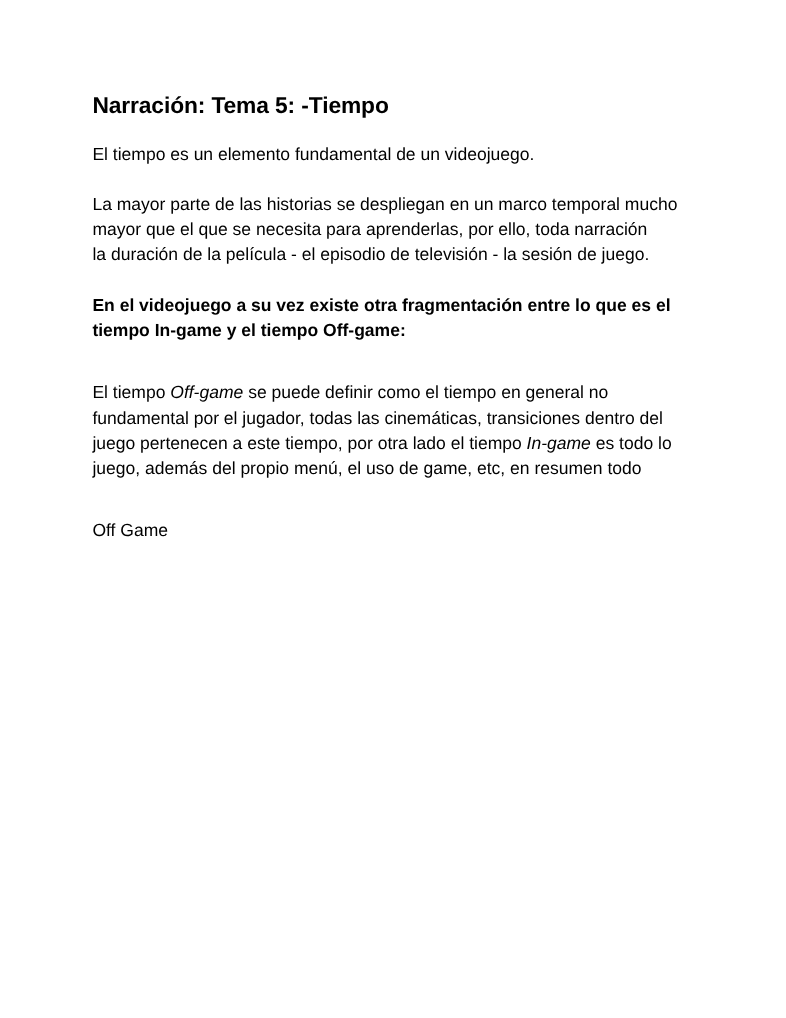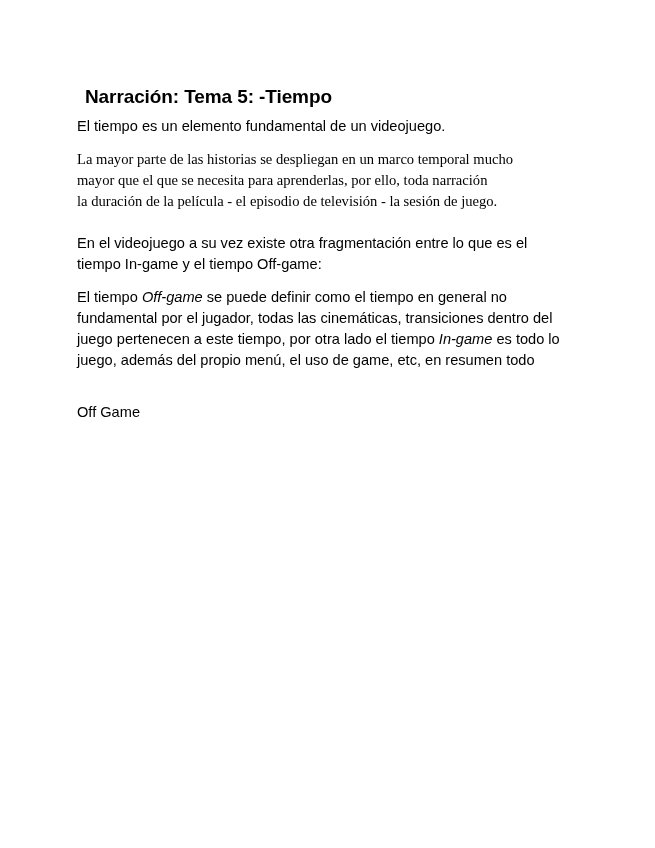--- a/index.html
+++ b/index.html
@@ -1,24 +1,24 @@
 <!DOCTYPE html>
 <html><head>
 <meta charset="utf-8">
 <style>
   html, body { margin: 0; padding: 0; background: #ffffff; }
   body { width: 655px; height: 848px; position: relative; overflow: hidden;
          font-family: "Liberation Sans", sans-serif; color: #000; }
   .page { position: absolute; left: 77px; top: 78px; width: 510px; }
-  h1 { font-size: 19px; font-weight: bold; margin: 8px; line-height: 22px; letter-spacing: -0.1px; }
+  h1 { font-size: 19px; font-weight: bold; margin: 0; line-height: 22px; letter-spacing: -0.1px; }
   p { font-size: 14.6px; line-height: 21px; margin: 0; }
-  .p1 { margin-top: 7px; }
-  .p2 { margin-top: 12px; font-family: Liberation Serif, serif; }
-  .p3 { margin-top: 21px; }
-  .p4 { margin-top: 12px; }
+  .p1 { margin-top: 19px; }
+  .p2 { margin-top: 21px; }
+  .p3 { margin-top: 21px; font-weight: bold; }
+  .p4 { margin-top: 31px; }
   .p5 { margin-top: 31px; }
   .line { display: block; white-space: nowrap; }
   em { font-style: italic; }
 </style>
 </head>
 <body>
 
 <div class="page">
   <h1>Narración: Tema 5: -Tiempo</h1>
 

